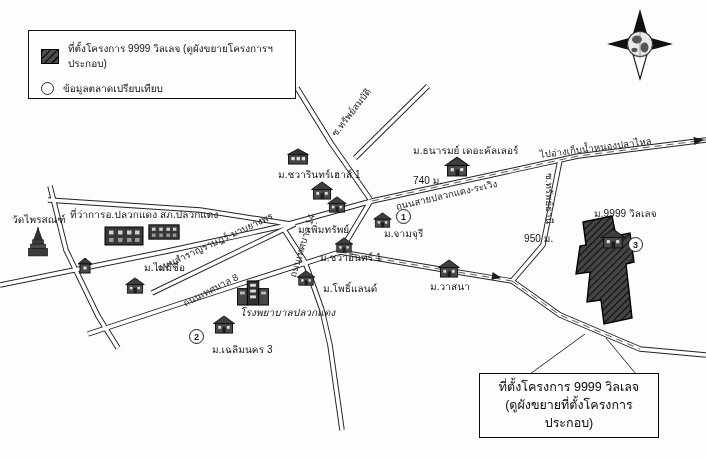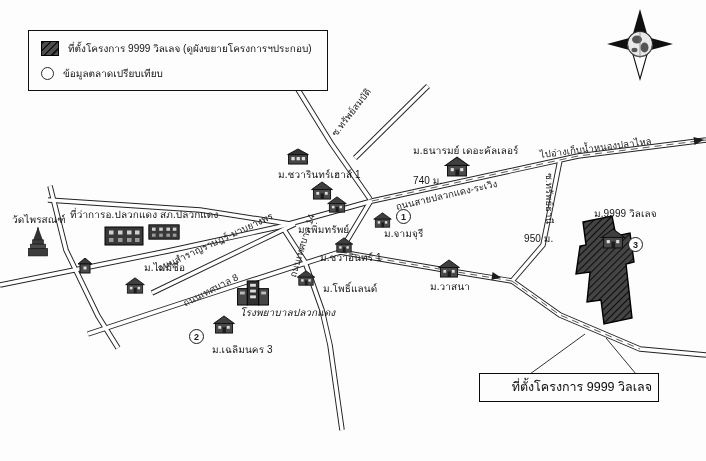--- a/index.html
+++ b/index.html
@@ -5,31 +5,31 @@
   html,body{margin:0;padding:0;background:#f7f7f7;}
   .stage{position:relative;width:706px;height:461px;background:#fdfdfd;overflow:hidden;
          font-family:"Liberation Sans",sans-serif;color:#1a1a1a;}
   .layer{position:absolute;left:0;top:0;width:706px;height:461px;pointer-events:none;}
   .map-label{position:absolute;font-size:10px;line-height:1.1;white-space:nowrap;color:#141414;
              transform-origin:left center;letter-spacing:.1px;}
   .road-label{font-size:9.5px;color:#222;}
   .marker{position:absolute;width:15px;height:15px;border:1.5px solid #1c1c1c;border-radius:50%;
           background:#fff;font-size:9px;font-weight:bold;display:flex;align-items:center;
           justify-content:center;box-sizing:border-box;}
-  .legend{position:absolute;left:28px;top:30px;width:300px;border:1.2px solid #111;background:#fdfdfd;
-          padding:10px 10px 9px 12px;box-sizing:border-box;}
+  .legend{position:absolute;left:28px;top:30px;width:268px;border:1.2px solid #111;background:#fdfdfd;
+          padding:10px 10px 2px 12px;box-sizing:border-box;}
   .legend-row{display:flex;align-items:center;gap:9px;margin:0 0 10px 0;}
   .legend-row:last-child{margin-bottom:0;}
   .legend-swatch{width:16px;height:13px;flex:0 0 auto;border:1px solid #000;
       background:repeating-linear-gradient(135deg,#161616 0 2px,#4d4d4d 2px 5px);}
   .legend-circle{width:13px;height:13px;flex:0 0 auto;border:1.6px solid #2a2a2a;border-radius:50%;
       box-sizing:border-box;background:#fff;}
   .legend-text{font-size:10px;color:#111;}
   .callout{position:absolute;left:479px;top:373px;width:180px;border:1.6px solid #0a0a0a;
-           background:#fdfdfd;text-align:right;padding:4px 6px 5px;box-sizing:border-box;
+           background:#fdfdfd;text-align:center;padding:4px 6px 5px;box-sizing:border-box;
            font-size:12.5px;line-height:1.45;color:#0a0a0a;}
   .poi-icon{position:absolute;}
 </style>
 </head>
 <body>
 
 <div class="stage">
 
   <svg width="0" height="0" style="position:absolute">
     <defs>
@@ -230,14 +230,15 @@
       <div class="map-label road-label" style="left: 158px; top: 264px; transform: rotate(-25deg);">ถนนสำราญราษฎร์-มาบยางพร</div>
       <div class="map-label road-label" style="left: 184px; top: 299px; transform: rotate(-27deg);">ถนนเทศบาล 8</div>
       <div class="map-label road-label" style="left: 293px; top: 272px; transform: rotate(-73deg);">ถนนเทศบาล 14</div>
       <div class="marker" style="left: 396px; top: 209px;">1</div>
       <div class="marker" style="left: 189px; top: 329px;">2</div>
       <div class="marker" style="left: 628px; top: 237px;">3</div>
     </div>
 
   <div class="callout">
     <div>ที่ตั้งโครงการ 9999 วิลเลจ</div>
+    <div>(ดูผังขยายที่ตั้งโครงการประกอบ)</div>
   </div>
 </div>
 
 </body></html>

